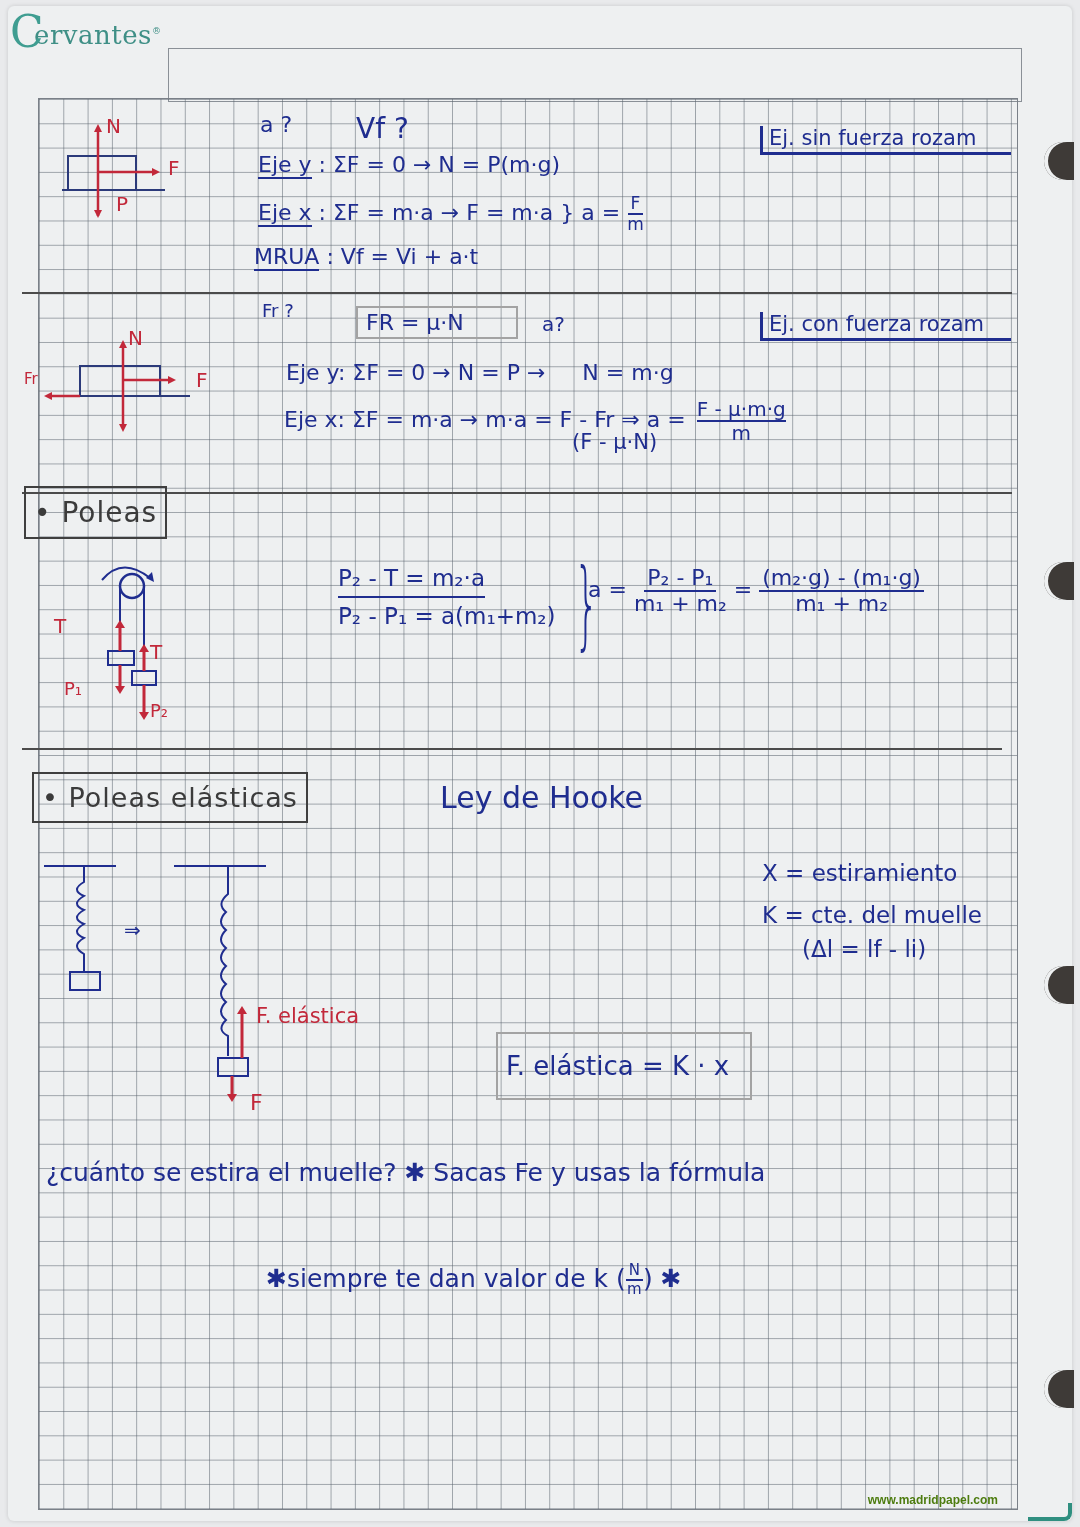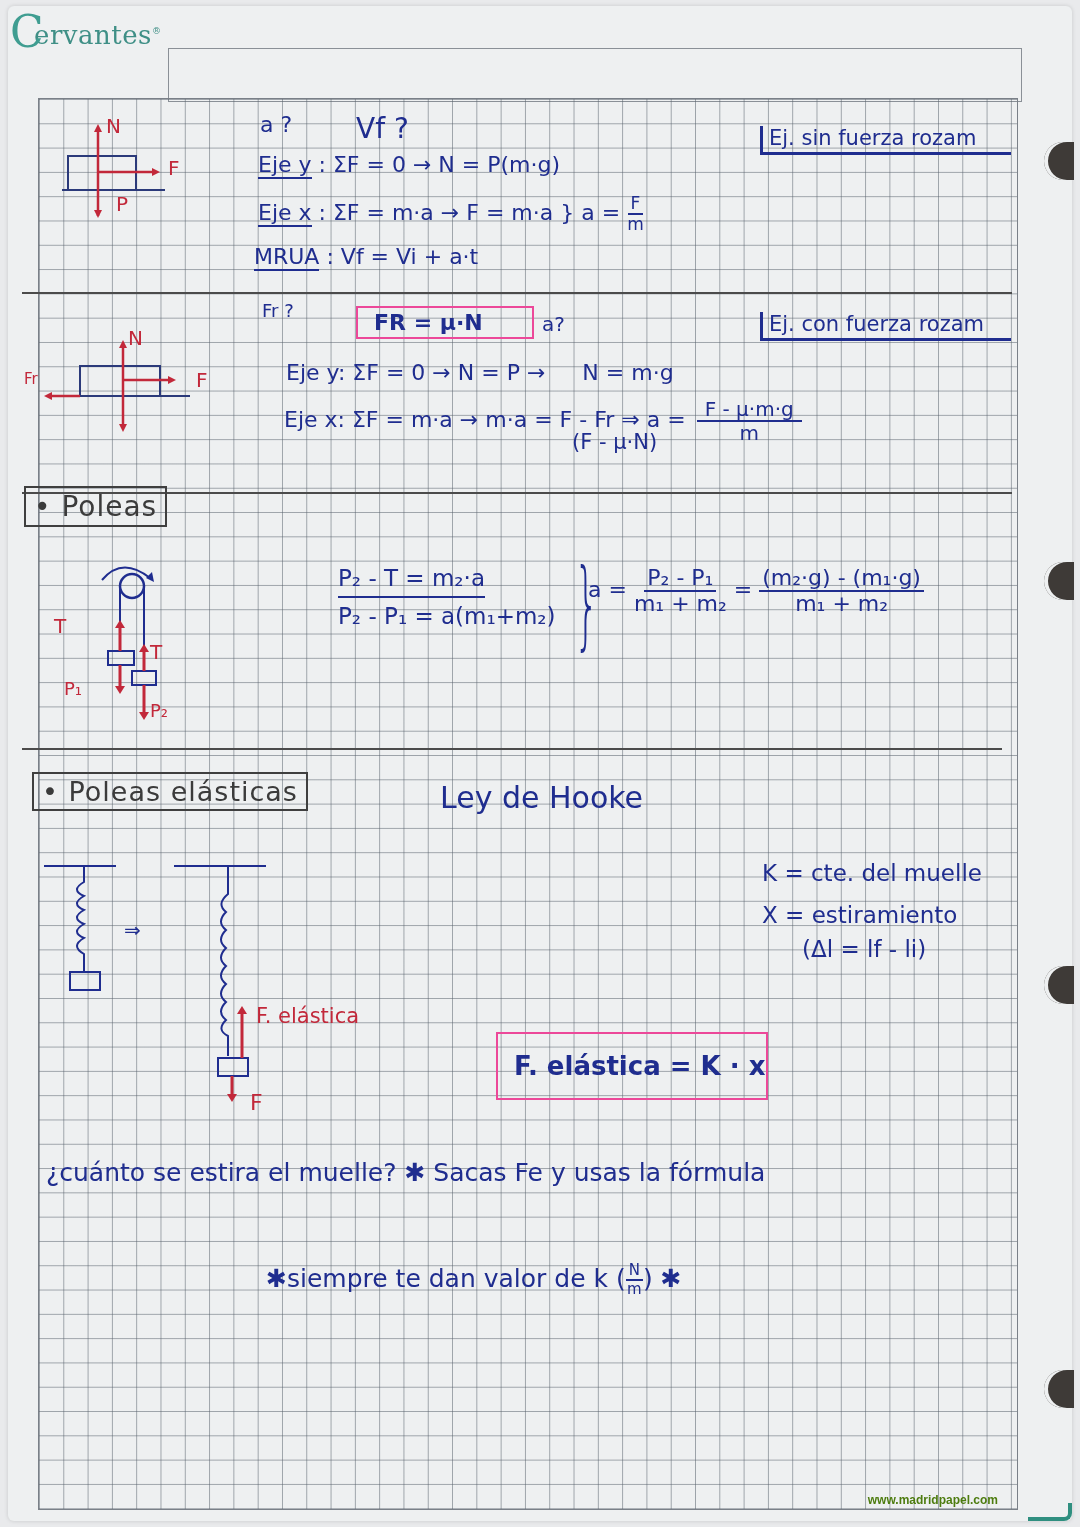--- a/index.html
+++ b/index.html
@@ -12,25 +12,25 @@
     background-size:24.3px 24.3px;border:1px solid #7a8088;}
   .logo{position:absolute;left:16px;top:20px;font-family:"DejaVu Serif",serif;color:#3f8f86;font-size:26px;letter-spacing:.5px;}
   .logo .c{font-size:44px;position:absolute;left:-6px;top:-14px;color:#3f9d91;}
   .logo .rest{margin-left:18px;text-align:right;}
   .logo sup{font-size:9px;}
   .headerbox{position:absolute;left:160px;top:42px;width:852px;height:52px;border:1.5px solid #8a9097;background:#eef0f1;}
   .hole{position:absolute;right:-2px;width:30px;height:38px;border-radius:20px 0 0 20px;background:#3e3a37;box-shadow:inset 4px 0 0 #eef0f1;}
   .hw{position:absolute;font-family:"DejaVu Sans",sans-serif;color:#1f2d8f;white-space:nowrap;}
   .red{color:#c2283a;}
   .ul{border-bottom:2px solid #1f2d8f;}
-  .box{border:2px solid #ec4899;padding:2px 16px;font-weight:bold;}
+  .box{border:2px solid #a3a3a3;padding:2px 8px;}
   .divider{position:absolute;left:22px;height:0;border-top:2.5px solid #4b4b4b;}
   .frac{display:inline-flex;flex-direction:column;align-items:center;vertical-align:middle;line-height:1.1;}
   .frac .num{border-bottom:2px solid #1f2d8f;padding:0 3px;}
-  .titlebox{position:absolute;border:2.5px solid #3f3f3f;color:#3b3b3b;font-family:"DejaVu Sans",sans-serif;letter-spacing:1px;padding:2px 8px;}
+  .titlebox{position:absolute;border:2.5px solid #3f3f3f;color:#3b3b3b;font-family:"DejaVu Sans",sans-serif;letter-spacing:1px;padding:8px 8px;}
   svg{position:absolute;overflow:visible;}
   .footer{position:absolute;right:82px;bottom:20px;font-family:"Liberation Sans",sans-serif;font-weight:bold;font-size:12px;color:#4d7c0f;}
   .corner{position:absolute;right:8px;bottom:6px;width:40px;height:14px;border-bottom:4px solid #2f8f80;border-right:4px solid #2f8f80;border-radius:0 0 8px 0;}
 </style>
 </head>
 <body>
 
 <div class="page">
   <div class="headerbox"></div>
   <div class="grid"></div>
@@ -102,21 +102,21 @@
 <div class="hw" style="left:760px;top:312px;font-size:21px;border-left:3px solid #1f2d8f;border-bottom:3px solid #1f2d8f;padding:0 6px 2px 6px;width:236px">Ej. con fuerza rozam</div>
 
 <div class="hw" style="left:286px;top:360px;font-size:22px">
   <span>Eje y: ΣF = 0 → N = P →</span>
   <span style="margin-left:30px">N = m·g</span>
 </div>
 <div class="hw" style="left:284px;top:398px;font-size:22px">
   <span>Eje x: ΣF = m·a → m·a = F - Fr</span>
   <span>⇒ a =</span>
   <span class="frac" style="font-size:20px;margin-left:4px">
-    <span class="num" style="padding:0 8px">F - μ·m·g</span>
+    <span class="num" style="padding:0 0">F - μ·m·g</span>
     <span>m</span>
   </span>
 </div>
 <div class="hw" style="left:572px;top:430px;font-size:21px">(F - μ·N)</div>
 
 <div class="divider" style="top:492px;width:990px"></div>
 
 <div class="titlebox" style="left:24px;top:486px;font-size:28px">• Poleas</div>
 
 <svg style="left:50px;top:556px" width="140" height="170">
@@ -174,22 +174,22 @@
   <line x1="202" y1="198" x2="202" y2="152" stroke="#c2283a" stroke-width="3"></line>
   <polygon points="202,146 197,154 207,154" fill="#c2283a"></polygon>
   <line x1="192" y1="216" x2="192" y2="236" stroke="#c2283a" stroke-width="3"></line>
   <polygon points="192,242 187,234 197,234" fill="#c2283a"></polygon>
 </svg>
 <div class="hw" style="left:124px;top:918px;font-size:20px">⇒</div>
 <div class="hw red" style="left:256px;top:1004px;font-size:21px">F. elástica</div>
 <div class="hw red" style="left:250px;top:1090px;font-size:22px">F</div>
 
 <div class="hw" style="left:762px;top:852px;font-size:23px;line-height:42px">
+  <div>X = estiramiento</div>
   <div>K = cte. del muelle</div>
-  <div>X = estiramiento</div>
   <div style="margin-left:40px;line-height:26px">(Δl = lf - li)</div>
 </div>
 
 <div class="hw box" style="left:496px;top:1032px;font-size:26px;width:236px;height:60px;line-height:60px">F. elástica = K · x</div>
 
 <div class="hw" style="left:46px;top:1158px;font-size:25px">¿cuánto se estira el muelle? ✱ Sacas Fe y usas la fórmula</div>
 <div class="hw" style="left:266px;top:1262px;font-size:25px">
   <span>✱siempre te dan valor de k (</span><span class="frac" style="font-size:15px">
       <span class="num">N</span>
       <span>m</span>

